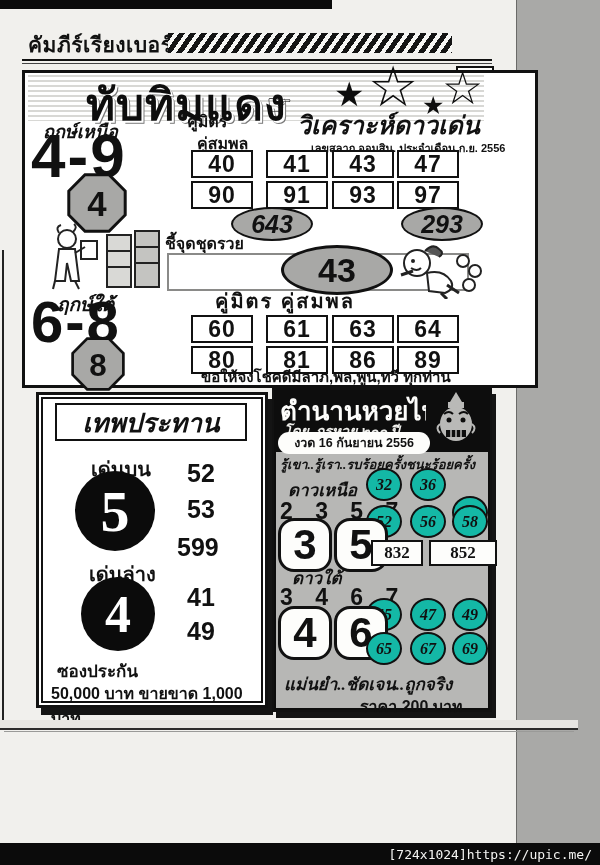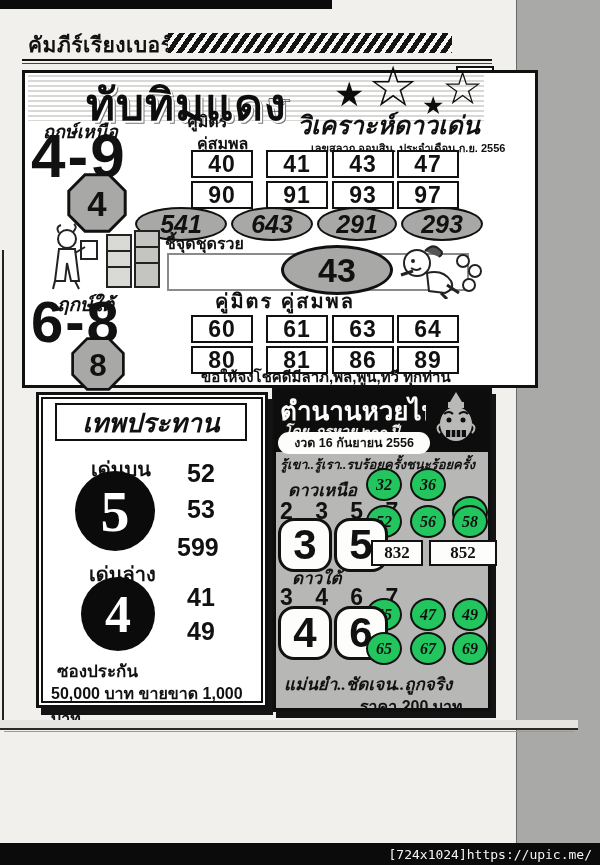--- a/index.html
+++ b/index.html
@@ -68,21 +68,21 @@
   .right-box { left:272px; top:388px; width:220px; height:324px; background:#0d0d0d;
                border:2px solid #111; box-shadow:4px 6px 0 #141414; }
   .rb-title { left:6px; top:0px; color:#fdfdfb; font-size:26px; font-weight:900; }
   .rb-byline { left:10px; top:30px; color:#efefec; font-size:14px; }
   .rb-pill { left:4px; top:42px; width:152px; height:22px; background:#fdfdfb;
              border-radius:11px; font-size:12.5px; font-weight:900; z-index:2; }
   .rb-panel { left:2px; top:62px; width:212px; height:256px; background:#b7b7b5; }
   .rb-motto { left:4px; top:2px; font-size:13px; }
   .rb-star-lab { font-size:17px; }
   .digits { font-size:23px; font-weight:900; letter-spacing:8px; }
-  .circ { border:2px solid #111; background:#22c55e; border-radius:50%; width:36px; height:33px;
+  .circ { border:2px solid #111; background:#14b8a6; border-radius:50%; width:36px; height:33px;
           font-family:"Liberation Serif",serif; font-style:italic; font-weight:bold; font-size:16px; }
   .bigsq { background:#fdfdfb; border:3px solid #111; border-radius:16px; width:54px; height:54px;
            font-size:42px; font-weight:900; }
   .numrect { background:#fdfdfb; border:2px solid #111; font-family:"Liberation Serif",serif;
              font-weight:bold; font-size:17px; }
   .rb-tag { left:8px; top:218px; font-size:17px; }
   .rb-price { left:84px; top:242px; font-size:16px; font-weight:900; }
 
   .fold-band { left:0; top:720px; width:578px; height:8px; background:#e6e5e2; }
   .fold-line { left:0; top:728px; width:578px; height:2px; background:#2a2a2a; }
@@ -128,23 +128,21 @@
 
   <div class="abs numbox ctr" style="left:166px;top:77px;">40</div>
   <div class="abs numbox ctr" style="left:241px;top:77px;">41</div>
   <div class="abs numbox ctr" style="left:307px;top:77px;">43</div>
   <div class="abs numbox ctr" style="left:372px;top:77px;">47</div>
   <div class="abs numbox ctr" style="left:166px;top:108px;">90</div>
   <div class="abs numbox ctr" style="left:241px;top:108px;">91</div>
   <div class="abs numbox ctr" style="left:307px;top:108px;">93</div>
   <div class="abs numbox ctr" style="left:372px;top:108px;">97</div>
 
-  <div class="abs oval ctr" style="left:110px;top:134px;width:92px;">541</div>
   <div class="abs oval ctr" style="left:206px;top:134px;width:82px;">643</div>
-  <div class="abs oval ctr" style="left:292px;top:134px;width:80px;">291</div>
   <div class="abs oval ctr" style="left:376px;top:134px;width:82px;">293</div>
 
   <svg class="abs" style="left:20px;top:150px;" width="120" height="70" viewBox="0 0 120 70">
     <rect x="62" y="12" width="24" height="52" fill="#d9d9d6" stroke="#222" stroke-width="2"></rect>
     <rect x="90" y="8" width="24" height="56" fill="#c4c4c1" stroke="#222" stroke-width="2"></rect>
     <line x1="62" y1="28" x2="86" y2="28" stroke="#222" stroke-width="2"></line>
     <line x1="62" y1="44" x2="86" y2="44" stroke="#222" stroke-width="2"></line>
     <line x1="90" y1="24" x2="114" y2="24" stroke="#222" stroke-width="2"></line>
     <line x1="90" y1="40" x2="114" y2="40" stroke="#222" stroke-width="2"></line>
     <circle cx="22" cy="16" r="9" fill="#fff" stroke="#222" stroke-width="2"></circle>

